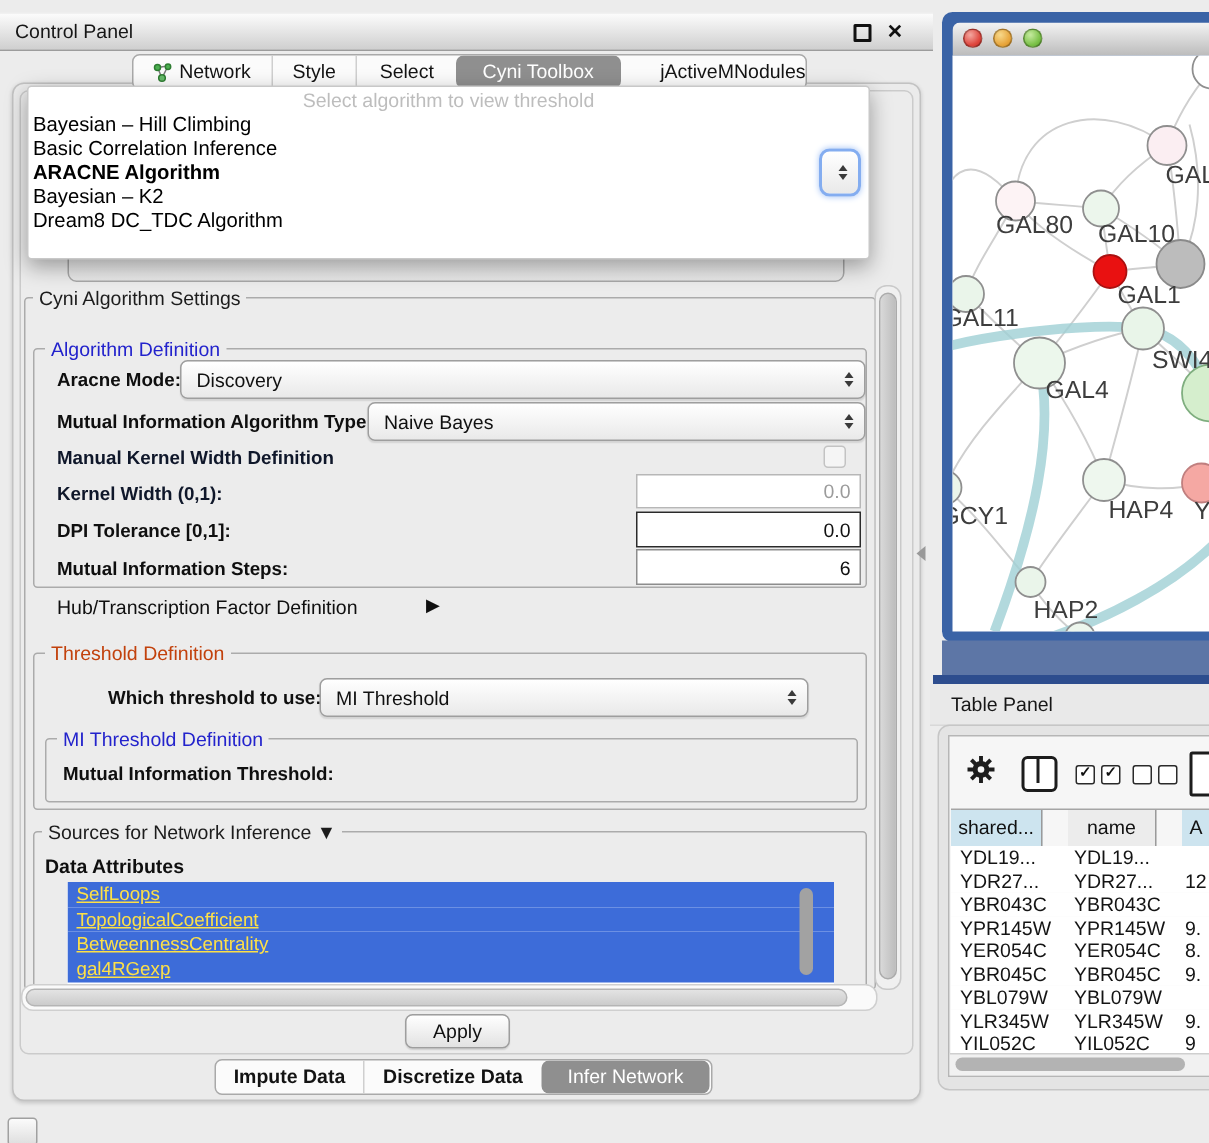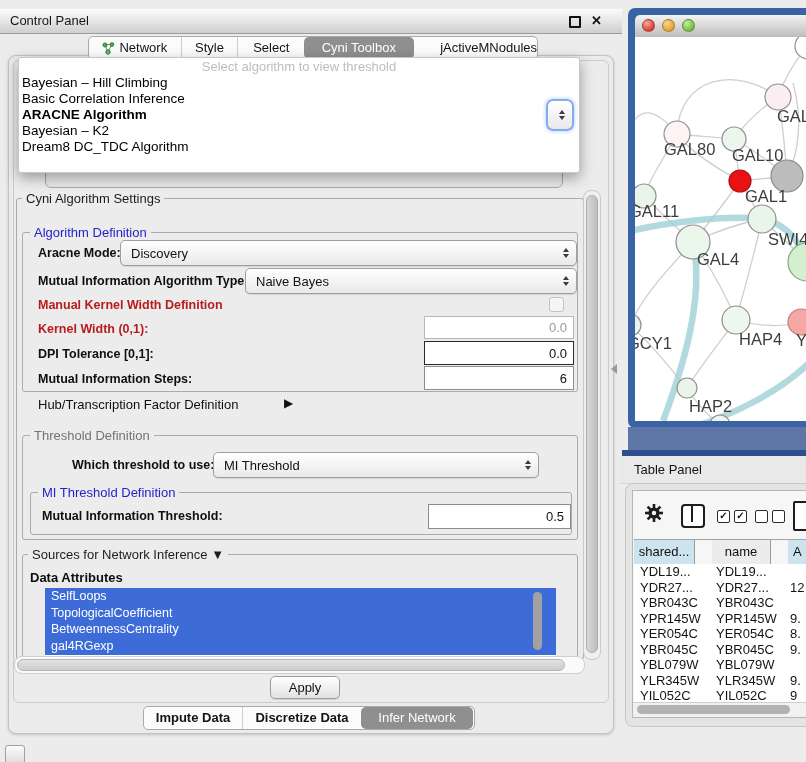--- a/index.html
+++ b/index.html
@@ -23,24 +23,24 @@
   .tab{font-size:13px;line-height:22px;text-align:center;color:#131313;white-space:nowrap;
        display:flex;align-items:center;justify-content:center;gap:4px;}
   .tab + .tab{border-left:1px solid #cfcfcf;}
   .tab.sel{background:#8f8f8f;color:#fff;border-radius:5px;border-left:none;}
   .tab.sel + .tab{border-left:none;justify-content:flex-end;}
 
   
   .grp{position:absolute;border:1px solid #ababab;border-radius:3px;}
   .grp-lb{position:absolute;font-size:13px;line-height:14px;background:#ececec;padding:0 4px;white-space:nowrap;color:#1c1c1c;}
   .grp-lb.blue{color:#2323cc;}
-  .grp-lb.green{color:#737373;}
+  .grp-lb.green{color:#c2410c;}
 
   .lbl{position:absolute;font-size:12.5px;font-weight:bold;white-space:nowrap;color:#0f0f0f;}
-  .lbl.dis{color:#b91c1c;}
+  .lbl.dis{color:#0f172a;}
   .lbl.plain{font-weight:normal;font-size:13px;}
 
   .combo{position:absolute;background:linear-gradient(#ffffff,#e9e9e9);border:1px solid #9e9e9e;border-radius:5px;
     font-size:13px;color:#111;display:flex;align-items:center;padding-left:10px;box-shadow:0 1px 1px rgba(0,0,0,.1);}
   .steppers{position:absolute;right:7px;top:50%;transform:translateY(-50%);display:flex;flex-direction:column;align-items:center;}
   .tu{width:0;height:0;border-left:3.5px solid transparent;border-right:3.5px solid transparent;border-bottom:4.5px solid #3a3a3a;margin-bottom:2px;}
   .tdn{width:0;height:0;border-left:3.5px solid transparent;border-right:3.5px solid transparent;border-top:4.5px solid #3a3a3a;}
 
   .fld{position:absolute;background:#fff;border:1px solid #2a2a2a;font-size:13px;color:#111;
        display:flex;align-items:center;justify-content:flex-end;padding-right:6px;}
@@ -54,21 +54,21 @@
   .dd-prompt{height:17px;line-height:17px;text-align:center;color:#bdbdbd;font-size:13px;}
   .dd-item{height:16px;line-height:16px;font-size:13.5px;color:#000;padding-left:3px;white-space:nowrap;}
   .dd-item.cur{font-weight:bold;}
   .remnant{position:absolute;left:45px;top:158px;width:516px;height:28px;border:1px solid #a8a8a8;border-radius:6px;
       background:linear-gradient(#f7f7f7,#e7e7e7);z-index:4;}
   .capsule{position:absolute;left:546px;top:99px;width:24px;height:28px;border:2px solid #84adf0;border-radius:7px;
       background:linear-gradient(#fff,#e9e9e9);z-index:55;box-shadow:0 0 4px #a8c6f6;}
 
   
   .attr-list{position:absolute;left:45px;top:588px;width:511px;height:68px;background:#fff;overflow:hidden;z-index:2;}
-  .attr-item{height:16.7px;background:#3d6cd9;color:#ffffff;font-size:12.5px;line-height:16.7px;padding-left:6px;white-space:nowrap;}
+  .attr-item{height:16.7px;background:#3d6cd9;color:#fde047;font-size:12.5px;line-height:16.7px;padding-left:6px;white-space:nowrap;text-decoration:underline;}
   .attr-thumb{position:absolute;left:533px;top:592px;width:9px;height:58px;background:#a2a2a2;border-radius:5px;z-index:3;}
 
   
   .vscroll{position:absolute;left:583px;top:190px;width:16px;height:468px;background:#f0f0f0;
       border:1px solid #c9c9c9;border-radius:8px;}
   .vthumb{position:absolute;left:2px;top:4px;width:10px;height:456px;background:linear-gradient(90deg,#d9d9d9,#bdbdbd);
       border:1px solid #ababab;border-radius:6px;}
   .hscroll{position:absolute;left:14px;top:656px;width:569px;height:16px;background:#fafafa;
       border:1px solid #cfcfcf;border-radius:8px;z-index:6;}
   .hthumb{position:absolute;left:2px;top:2px;width:546px;height:10px;background:linear-gradient(#e3e3e3,#cccccc);
@@ -223,23 +223,20 @@
     <span>MI Threshold</span>
     <span class="steppers">
         <span class="tu"></span>
         <span class="tdn"></span>
       </span>
   </div>
 
   <div class="grp" style="left:30px;top:492px;width:540px;height:41px;"></div>
   <span class="grp-lb blue" style="left:38px;top:486px;">MI Threshold Definition</span>
   <span class="lbl" style="left:42px;top:509px;">Mutual Information Threshold:</span>
-  <div class="fld soft" style="left:428px;top:504px;width:135px;height:23px;">
-    <span>0.5</span>
-  </div>
 
   <div class="grp" style="left:22px;top:554px;width:554px;height:104px;"></div>
   <span class="grp-lb" style="left:28px;top:548px;"><span>Sources for Network Inference</span> <span>▼</span></span>
   <span class="lbl" style="left:30px;top:570px;font-size:13px;">Data Attributes</span>
 
   <div class="attr-list">
     <div class="attr-item">SelfLoops</div>
     <div class="attr-item">TopologicalCoefficient</div>
     <div class="attr-item">BetweennessCentrality</div>
     <div class="attr-item">gal4RGexp</div>

